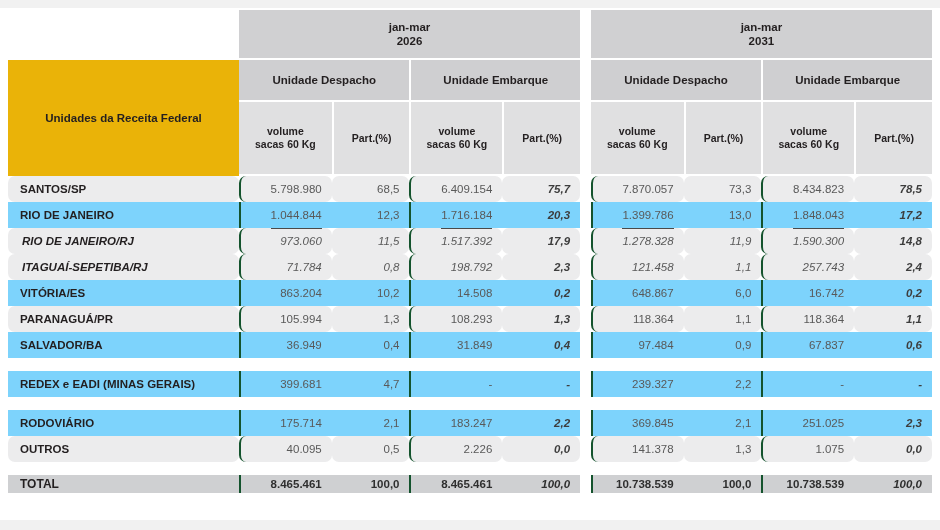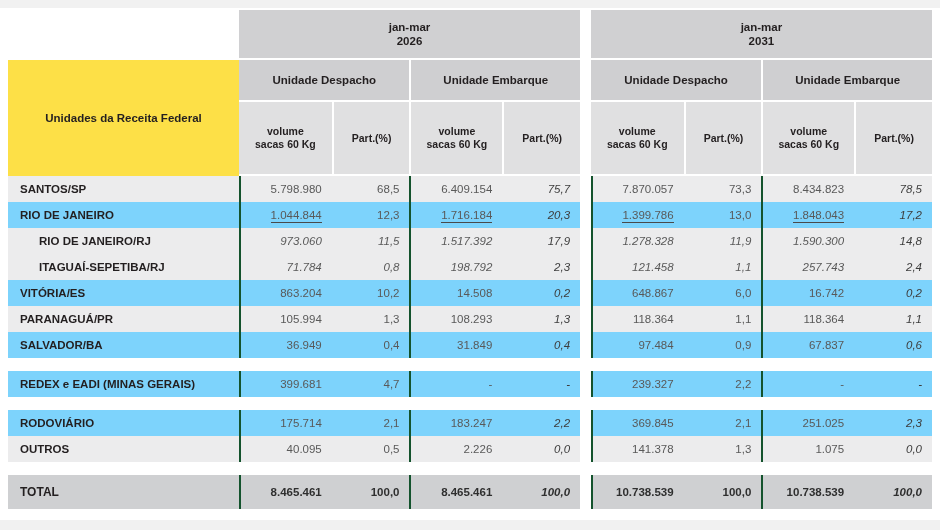--- a/index.html
+++ b/index.html
@@ -67,61 +67,62 @@
     font-size: 10.5px;
     font-weight: bold;
     text-align: center;
     line-height: 13px;
     height: 74px;
     border-left: 2px solid #ffffff;
     border-top: 2px solid #ffffff;
   }
   .h-metric.first { border-left: none; }
   .h-rowlabel {
-    background: #fde047;
+    background: #eab308;
     color: #231f20;
     font-size: 11.5px;
     font-weight: bold;
     text-align: center;
     vertical-align: middle;
   }
   .h-blank { background: #ffffff; }
   .gapcell { background: #ffffff; }
 
   
   .lbl {
     font-size: 11.5px;
     font-weight: bold;
     color: #231f20;
     padding-left: 12px;
     height: 26px;
   }
   .lbl.sub {
-    padding-left: 31px;
+    font-style: italic;
+    padding-left: 14px;
   }
   .num {
     font-size: 11.5px;
     color: #595959;
     text-align: right;
     padding-right: 10px;
     height: 26px;
     white-space: nowrap;
   }
   .num.ital { font-style: italic; }
-  .num.embpct { font-style: italic; font-weight: normal; color: #3d3d3d; }
-  .num.uline span { border-bottom: 1.2px solid #4a4a4a; padding-bottom: 1px; margin-left: 8px; }
+  .num.embpct { font-style: italic; font-weight: bold; color: #3d3d3d; }
+  .num.uline span { border-bottom: 1.2px solid #4a4a4a; padding-bottom: 7px; margin-left: 8px; }
 
   tr.shade td.cellbg { background: #7dd3fc; }
-  tr.light td.cellbg { background: #ececed; }
+  tr.light td.cellbg { background: #ececed; border-radius: 7px; }
 
   tr.totalrow td.cellbg { background: #cfd0d2; }
   tr.totalrow .lbl { font-size: 12px; }
   tr.totalrow .num { color: #2f2f2f; font-weight: bold; }
   tr.totalrow .num.embpct { font-weight: bold; font-style: italic; }
-  tr.totalrow td { height: 34px; }
+  tr.totalrow td { height: 18px; }
 
   tr.spacer td { height: 13px; background: #ffffff; }
   tr.headgap td { height: 2px; background: #ffffff; }
 
   td.vsep { border-left: 2px solid #14532d; }
 </style>
 </head>
 <body>
 
 <div id="page">

